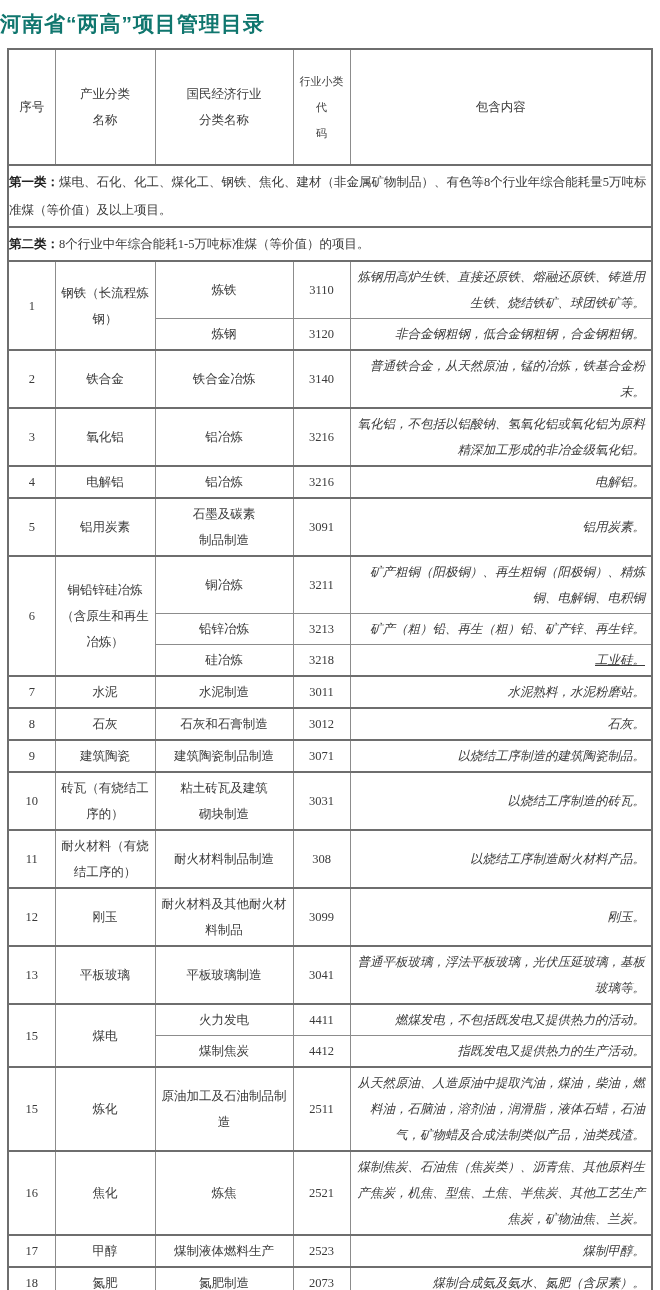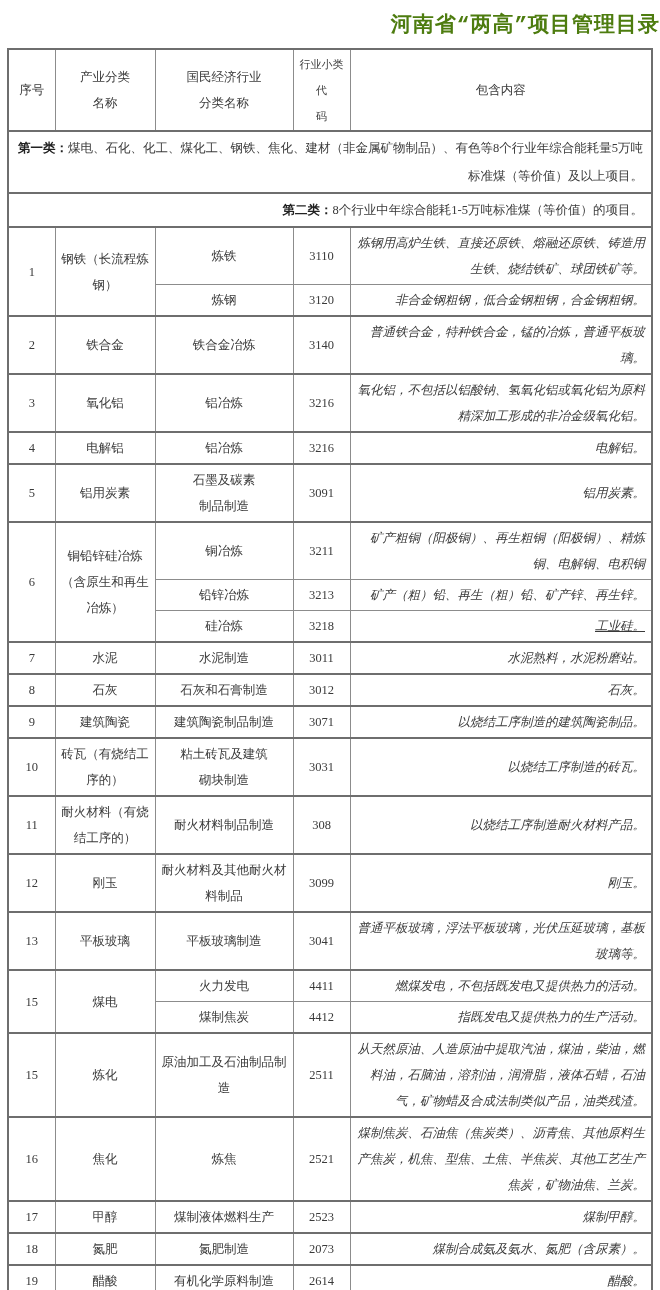--- a/index.html
+++ b/index.html
@@ -1,41 +1,41 @@
 <!DOCTYPE html>
 <html><head>
 <meta charset="utf-8">
 <style>
   html,body{margin:0;padding:0;background:#ffffff;}
   body{width:660px;font-family:"Liberation Serif","DejaVu Serif",serif;color:#3a3a3a;}
   .page{width:660px;min-height:1290px;box-sizing:border-box;padding-top:6px;}
   .doc-title{
-    text-align:right;font-size:21px;font-weight:bold;color:#4d7c0f;
+    text-align:left;font-size:21px;font-weight:bold;color:#0f766e;
     margin:4px 0 10px 0;letter-spacing:1px;
-    font-family:Liberation Mono, monospace;
+    font-family:Liberation Sans, sans-serif;
   }
   table.directory{
     border-collapse:collapse;table-layout:fixed;width:644px;margin:0 auto 6px auto;
     border:2px solid #6e6e6e;font-size:12.5px;
   }
   th,td{
     border:1px solid #8c8c8c;
     line-height:26px;
     padding:2px 4px;
     text-align:center;
     vertical-align:middle;
     white-space:pre-line;
     word-break:break-all;
     font-weight:normal;
     color:#3a3a3a;
   }
   thead th{border-bottom:2px solid #6e6e6e;}
-  th.col4{font-size:11px;padding:1px 1px;}
+  th.col4{font-size:11px;padding:18px 1px;}
   td.content{text-align:right;padding:2px 6px;font-style:italic;}
-  tr.note td{text-align:right;padding:2px 8px;border-top:2px solid #6e6e6e;line-height:28px;}
+  tr.note td{text-align:left;padding:2px 0;border-top:2px solid #6e6e6e;line-height:28px;}
   tr.note .note-label{font-weight:bold;color:#222;}
   tr.item-start td{border-top:2px solid #6e6e6e;}
   .u{text-decoration:underline;border-radius:13px;}
 </style>
 </head>
 <body>
 
 <div class="page">
   <div class="doc-title">河南省“两高”项目管理目录</div>
 
@@ -76,21 +76,21 @@
         <tr>
           <td>炼钢</td>
           <td>3120</td>
           <td class="content">非合金钢粗钢，低合金钢粗钢，合金钢粗钢。</td>
         </tr>
         <tr class="item-start">
           <td rowspan="1">2</td>
           <td rowspan="1">铁合金</td>
           <td>铁合金冶炼</td>
           <td>3140</td>
-          <td class="content">普通铁合金，特种铁合金，锰的冶炼，普通平板玻璃。</td>
+          <td class="content">普通铁合金，从天然原油，锰的冶炼，铁基合金粉末。</td>
         </tr>
         <tr class="item-start">
           <td rowspan="1">3</td>
           <td rowspan="1">氧化铝</td>
           <td>铝冶炼</td>
           <td>3216</td>
           <td class="content">氧化铝，不包括以铝酸钠、氢氧化铝或氧化铝为原料精深加工形成的非冶金级氧化铝。</td>
         </tr>
         <tr class="item-start">
           <td rowspan="1">4</td>

